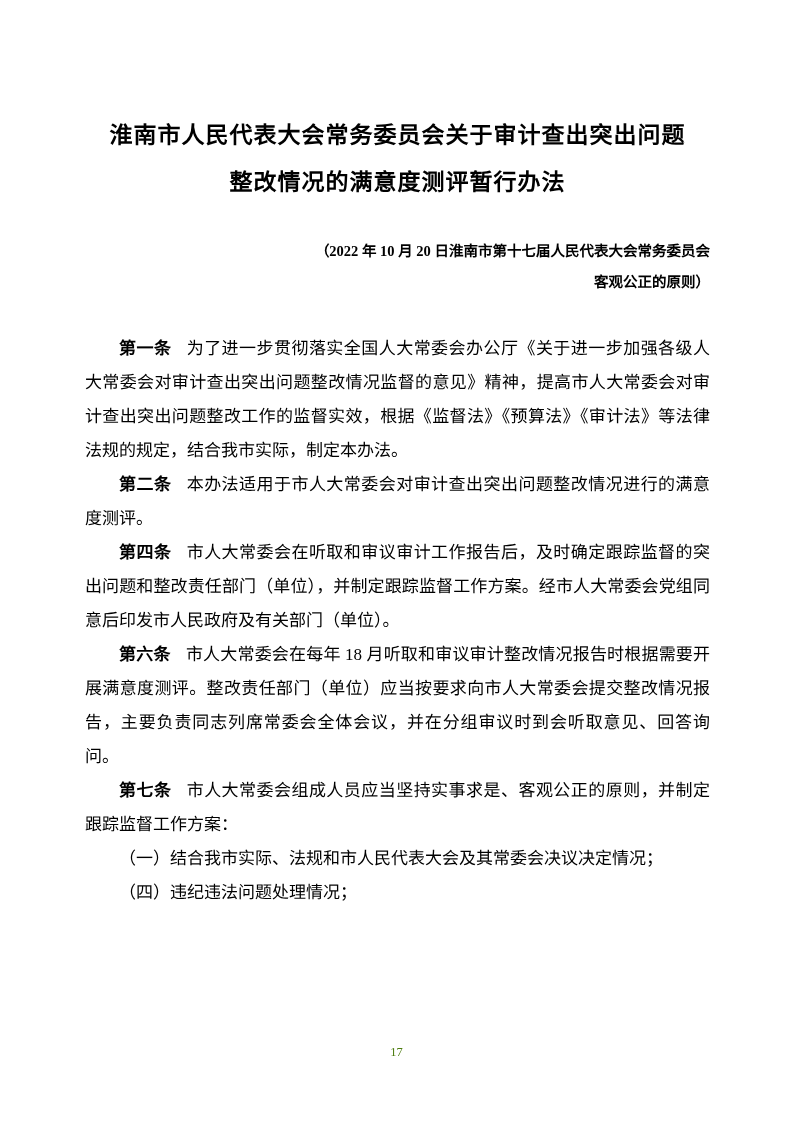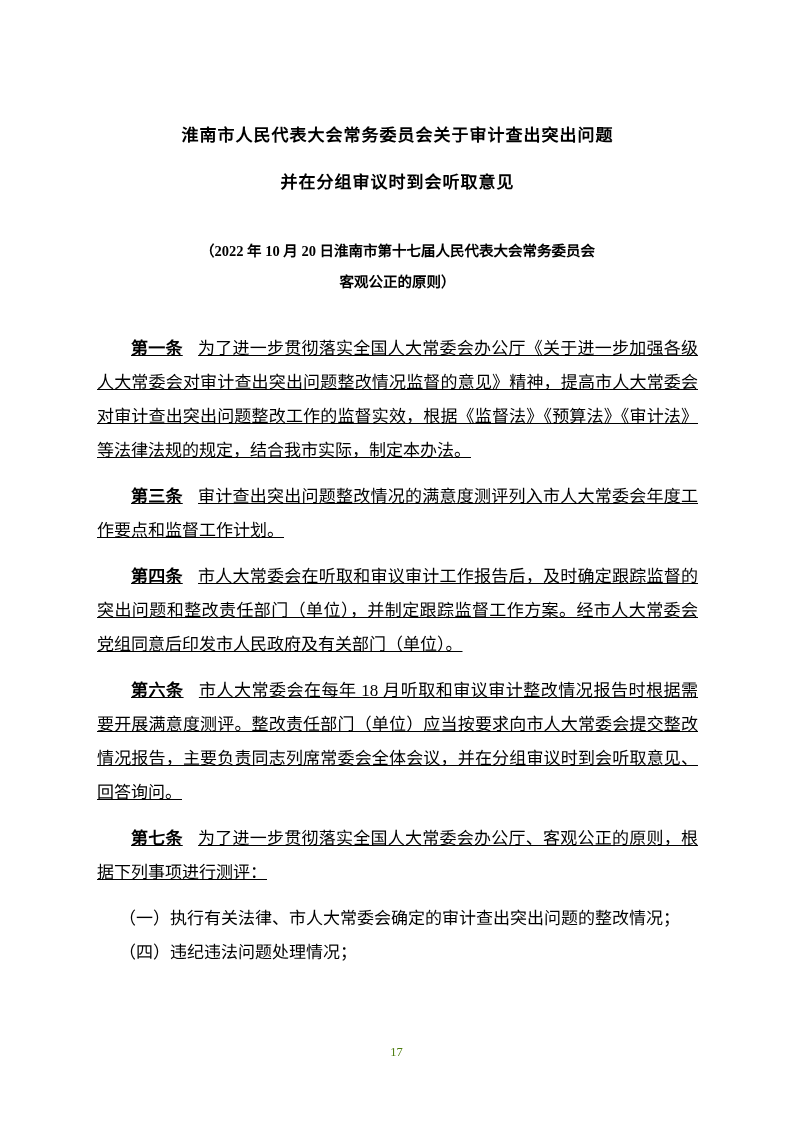--- a/index.html
+++ b/index.html
@@ -18,47 +18,46 @@
     box-sizing: border-box;
     overflow: hidden;
   }
   .content {
     padding: 112px 83px 0 85px;
     box-sizing: border-box;
   }
   .doc-title {
     margin: 0 0 30px 0;
     text-align: center;
-    font-size: 17px;
+    font-size: 23px;
     font-weight: bold;
     line-height: 47px;
     letter-spacing: 1px;
   }
   .doc-title .title-line {
     display: block;
   }
   .doc-subtitle {
     margin: 0 0 34px 0;
-    text-align: center;
+    text-align: right;
     font-size: 14.5px;
     font-weight: bold;
     line-height: 31px;
   }
   .doc-subtitle .subtitle-line {
     display: block;
   }
   .doc-body {
     font-size: 17px;
     line-height: 34px;
     text-align: justify;
   }
   .article {
-    margin: 12px;
+    margin: 0;
     text-indent: 2em;
-    text-decoration: underline;
   }
   .article-label {
     font-weight: bold;
     font-family: "Liberation Sans", "DejaVu Sans", sans-serif;
     margin-right: 0.9em;
   }
   .list-item {
     margin: 0;
     text-indent: 2em;
   }
@@ -73,42 +72,42 @@
   }
 </style>
 </head>
 <body>
 
 <div class="page">
   <div class="content">
 
     <h1 class="doc-title">
       <span class="title-line">淮南市人民代表大会常务委员会关于审计查出突出问题</span>
-      <span class="title-line">并在分组审议时到会听取意见</span>
+      <span class="title-line">整改情况的满意度测评暂行办法</span>
     </h1>
 
     <div class="doc-subtitle">
       <span class="subtitle-line">（2022 年 10 月 20 日淮南市第十七届人民代表大会常务委员会</span>
       <span class="subtitle-line">客观公正的原则）</span>
     </div>
 
     <div class="doc-body">
 
       <p class="article"><span class="article-label">第一条</span><span>为了进一步贯彻落实全国人大常委会办公厅《关于进一步加强各级人大常委会对审计查出突出问题整改情况监督的意见》精神，提高市人大常委会对审计查出突出问题整改工作的监督实效，根据《监督法》《预算法》《审计法》等法律法规的规定，结合我市实际，制定本办法。</span></p>
 
+      <p class="article"><span class="article-label">第二条</span><span>本办法适用于市人大常委会对审计查出突出问题整改情况进行的满意度测评。</span></p>
 
-      <p class="article"><span class="article-label">第三条</span><span>审计查出突出问题整改情况的满意度测评列入市人大常委会年度工作要点和监督工作计划。</span></p>
 
       <p class="article"><span class="article-label">第四条</span><span>市人大常委会在听取和审议审计工作报告后，及时确定跟踪监督的突出问题和整改责任部门（单位），并制定跟踪监督工作方案。经市人大常委会党组同意后印发市人民政府及有关部门（单位）。</span></p>
 
 
       <p class="article"><span class="article-label">第六条</span><span>市人大常委会在每年 18 月听取和审议审计整改情况报告时根据需要开展满意度测评。整改责任部门（单位）应当按要求向市人大常委会提交整改情况报告，主要负责同志列席常委会全体会议，并在分组审议时到会听取意见、回答询问。</span></p>
 
-      <p class="article"><span class="article-label">第七条</span><span>为了进一步贯彻落实全国人大常委会办公厅、客观公正的原则，根据下列事项进行测评：</span></p>
+      <p class="article"><span class="article-label">第七条</span><span>市人大常委会组成人员应当坚持实事求是、客观公正的原则，并制定跟踪监督工作方案：</span></p>
 
-      <p class="list-item">（一）执行有关法律、市人大常委会确定的审计查出突出问题的整改情况；</p>
+      <p class="list-item">（一）结合我市实际、法规和市人民代表大会及其常委会决议决定情况；</p>
       <p class="list-item">（四）违纪违法问题处理情况；</p>
 
     </div>
   </div>
 
   <div class="page-footer">17</div>
 </div>
 
 </body></html>

